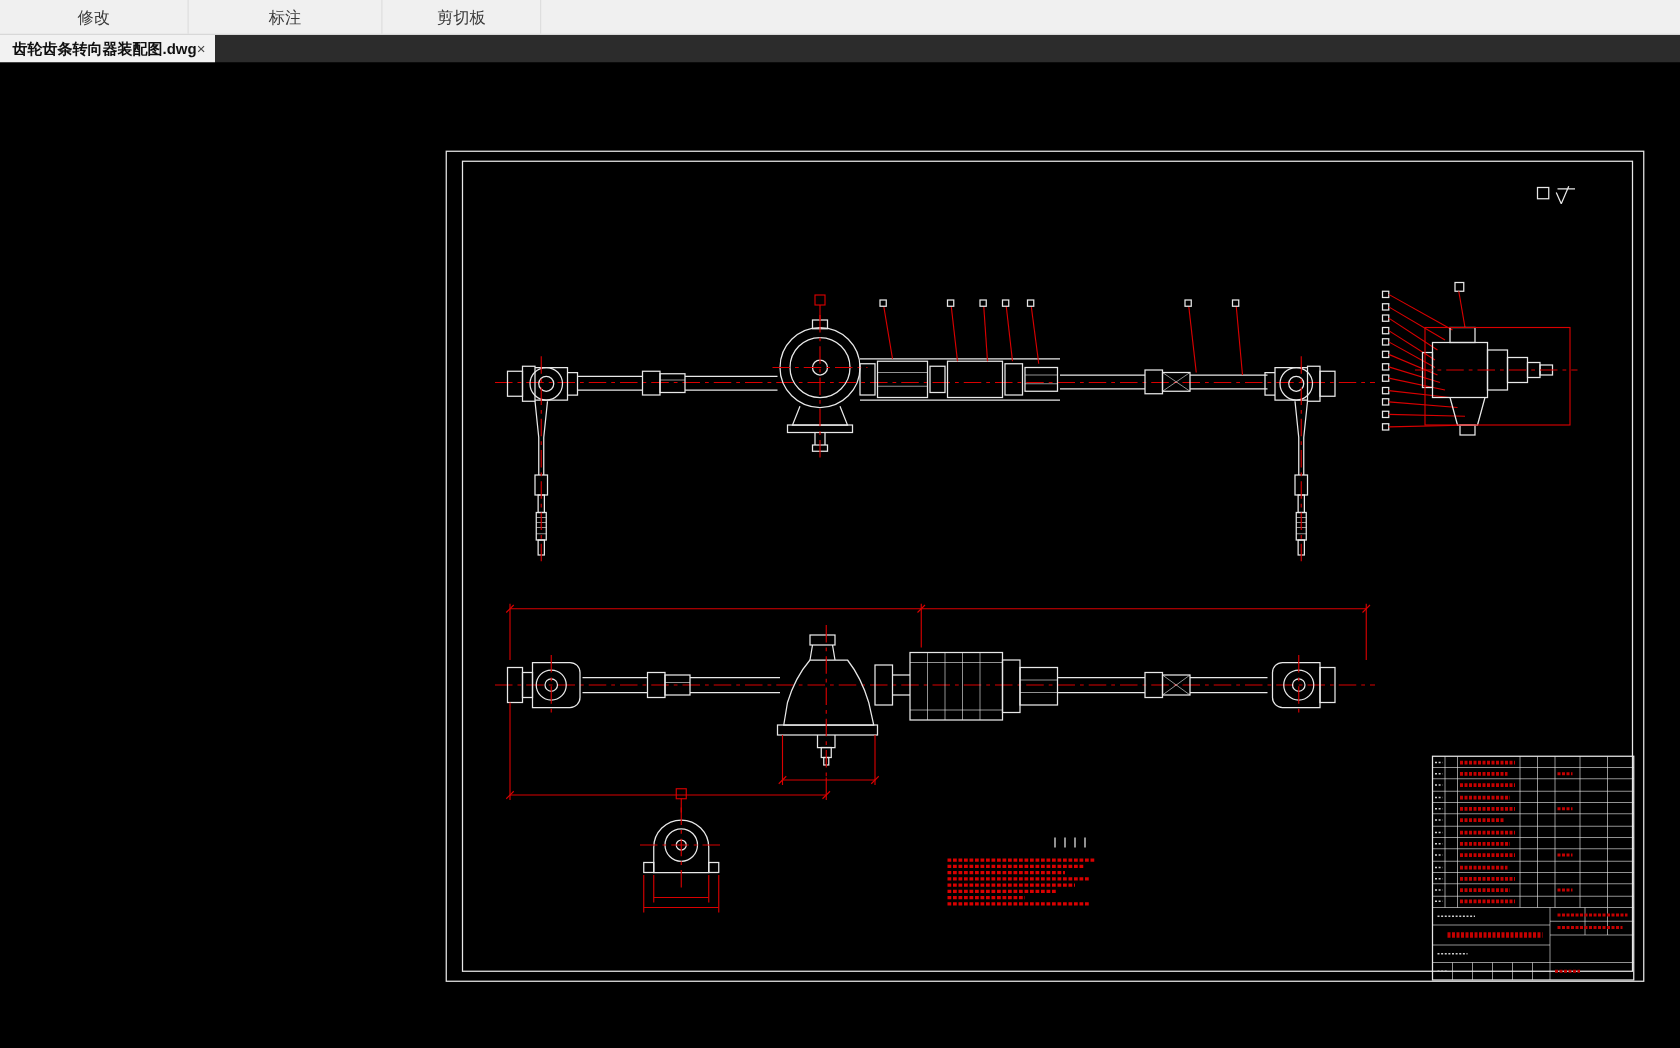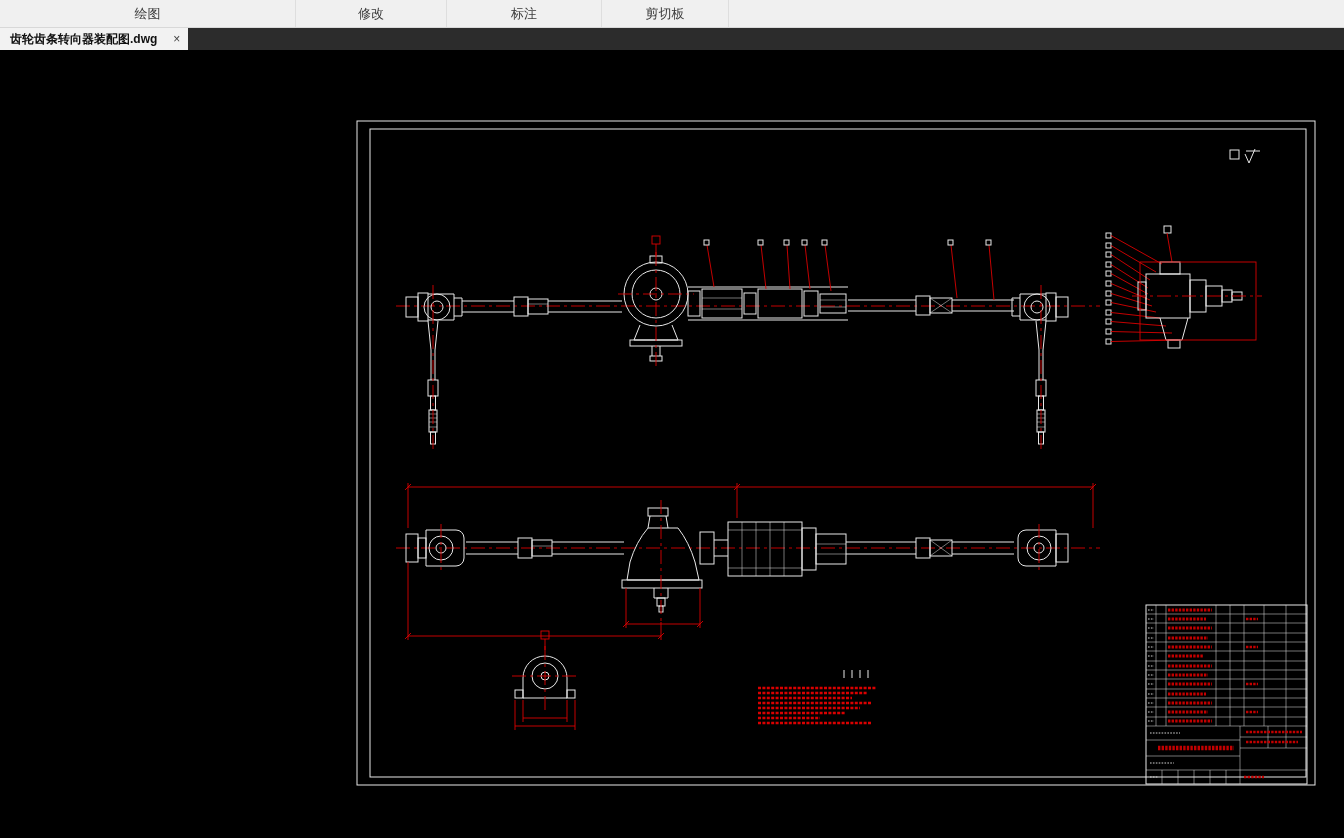--- a/index.html
+++ b/index.html
@@ -19,43 +19,40 @@
     user-select:none;
   }
   .g0{width:296px} .g1{width:151px} .g2{width:155px} .g3{width:383px} .g4{width:127px}
   .gfill{flex:1; border-right:none}
   
   .tab-bar {
     height:22px; background:#2c2c2c; display:flex; align-items:stretch;
   }
   .file-tab {
     background:#f2f2f2; display:flex; align-items:center;
-    padding:0 8px 0 10px; gap:16px; max-width:260px;
+    padding:0 8px 0 10px; gap:0; max-width:260px;
   }
   .tab-label { font-size:12px; font-weight:bold; color:#101010; white-space:nowrap; }
   .tab-close { font-size:12px; color:#444; line-height:1; cursor:pointer; }
   
   .canvas { position:relative; width:1344px; height:788px; background:#000; }
   .canvas svg { position:absolute; left:0; top:0; }
   
   .w  { stroke:#e8e8e8; fill:none; stroke-width:1; }
   .wt { stroke:#e8e8e8; fill:none; stroke-width:0.5; }
   .r  { stroke:#da0000; fill:none; stroke-width:0.9; }
   .cl { stroke-dasharray:14 4 3 4; }
   .rtxt { stroke:#da0000; fill:none; stroke-width:2.6; stroke-dasharray:3 1.4; }
   .rbar { stroke:#c40000; fill:none; stroke-dasharray:2.4 1.2; }
   .wbar { stroke:#cfcfcf; fill:none; stroke-width:1.2; stroke-dasharray:1.6 1.3; }
 </style>
 </head>
 <body>
 
 <header class="ribbon">
-  <div class="ribbon-group g0">
-    <span>绘图</span>
-  </div>
   <div class="ribbon-group g1">
     <span>修改</span>
   </div>
   <div class="ribbon-group g2">
     <span>标注</span>
   </div>
   <div class="ribbon-group g4">
     <span>剪切板</span>
   </div>
   <div class="ribbon-group gfill"></div>

